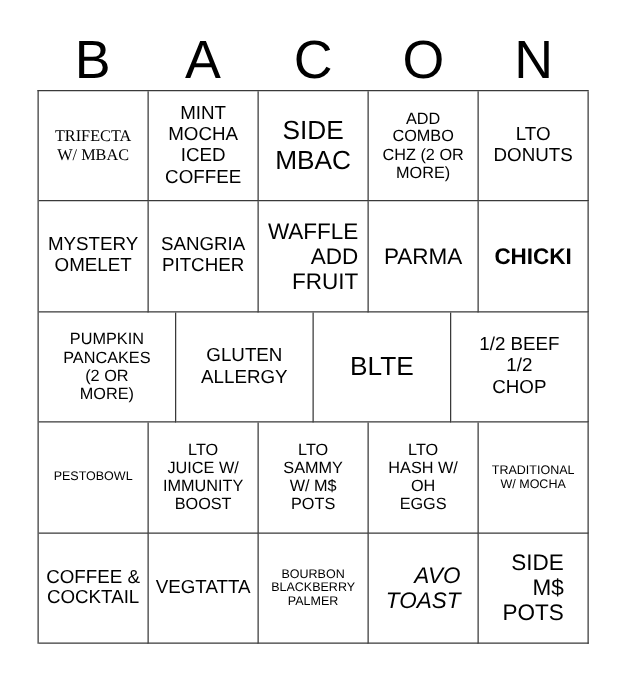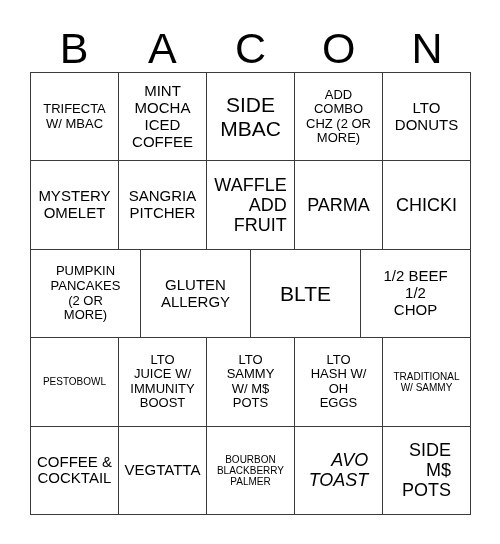--- a/index.html
+++ b/index.html
@@ -92,21 +92,21 @@
     <div class="header-letter">B</div>
     <div class="header-letter">A</div>
     <div class="header-letter">C</div>
     <div class="header-letter">O</div>
     <div class="header-letter">N</div>
   </div>
 
   <div id="grid" style="border-top-color: rgb(58, 58, 58); border-left-color: rgb(58, 58, 58);">
 
     <div class="grid-row">
-      <div class="cell fs-sm" style="border-right-color: rgb(58, 58, 58); border-bottom-color: rgb(58, 58, 58);">TRIFECTA
+      <div class="cell fs-sm" style="border-right-color: rgb(58, 58, 58); border-bottom-color: rgb(58, 58, 58); font-family: Liberation Serif, serif;">TRIFECTA
 W/ MBAC</div>
       <div class="cell fs-md" style="border-right-color: rgb(58, 58, 58); border-bottom-color: rgb(58, 58, 58);">MINT
 MOCHA
 ICED
 COFFEE</div>
       <div class="cell fs-xl" style="border-right-color: rgb(58, 58, 58); border-bottom-color: rgb(58, 58, 58);">SIDE
 MBAC</div>
       <div class="cell fs-sm" style="border-right-color: rgb(58, 58, 58); border-bottom-color: rgb(58, 58, 58);">ADD
 COMBO
 CHZ (2 OR
@@ -117,21 +117,21 @@
 
     <div class="grid-row">
       <div class="cell fs-md" style="border-right-color: rgb(58, 58, 58); border-bottom-color: rgb(58, 58, 58);">MYSTERY
 OMELET</div>
       <div class="cell fs-md" style="border-right-color: rgb(58, 58, 58); border-bottom-color: rgb(58, 58, 58);">SANGRIA
 PITCHER</div>
       <div class="cell fs-lg" style="border-right-color: rgb(58, 58, 58); border-bottom-color: rgb(58, 58, 58);">WAFFLE
 ADD
 FRUIT</div>
       <div class="cell fs-lg" style="border-right-color: rgb(58, 58, 58); border-bottom-color: rgb(58, 58, 58);">PARMA</div>
-      <div class="cell fs-lg" style="border-right-color: rgb(58, 58, 58); border-bottom-color: rgb(58, 58, 58);">CHICKI</div>
+      <div class="cell fs-lg" style="border-right-color: rgb(58, 58, 58); border-bottom-color: rgb(58, 58, 58); font-weight: bold;">CHICKI</div>
     </div>
 
     <div class="grid-row">
       <div class="cell fs-sm" style="border-right-color: rgb(58, 58, 58); border-bottom-color: rgb(58, 58, 58);">PUMPKIN
 PANCAKES
 (2 OR
 MORE)</div>
       <div class="cell fs-md" style="border-right-color: rgb(58, 58, 58); border-bottom-color: rgb(58, 58, 58);">GLUTEN
 ALLERGY</div>
       <div class="cell fs-xl" style="border-right-color: rgb(58, 58, 58); border-bottom-color: rgb(58, 58, 58);">BLTE</div>
@@ -148,21 +148,21 @@
 BOOST</div>
       <div class="cell fs-sm" style="border-right-color: rgb(58, 58, 58); border-bottom-color: rgb(58, 58, 58);">LTO
 SAMMY
 W/ M$
 POTS</div>
       <div class="cell fs-sm" style="border-right-color: rgb(58, 58, 58); border-bottom-color: rgb(58, 58, 58);">LTO
 HASH W/
 OH
 EGGS</div>
       <div class="cell fs-xs" style="border-right-color: rgb(58, 58, 58); border-bottom-color: rgb(58, 58, 58);">TRADITIONAL
-W/ SAMMY</div>
+W/ MOCHA</div>
     </div>
 
     <div class="grid-row">
       <div class="cell fs-md" style="border-right-color: rgb(58, 58, 58); border-bottom-color: rgb(58, 58, 58);">COFFEE &amp;
 COCKTAIL</div>
       <div class="cell fs-md" style="border-right-color: rgb(58, 58, 58); border-bottom-color: rgb(58, 58, 58);">VEGTATTA</div>
       <div class="cell fs-xs" style="border-right-color: rgb(58, 58, 58); border-bottom-color: rgb(58, 58, 58);">BOURBON
 BLACKBERRY
 PALMER</div>
       <div class="cell fs-lg" style="border-right-color: rgb(58, 58, 58); border-bottom-color: rgb(58, 58, 58); font-style: italic;">AVO

